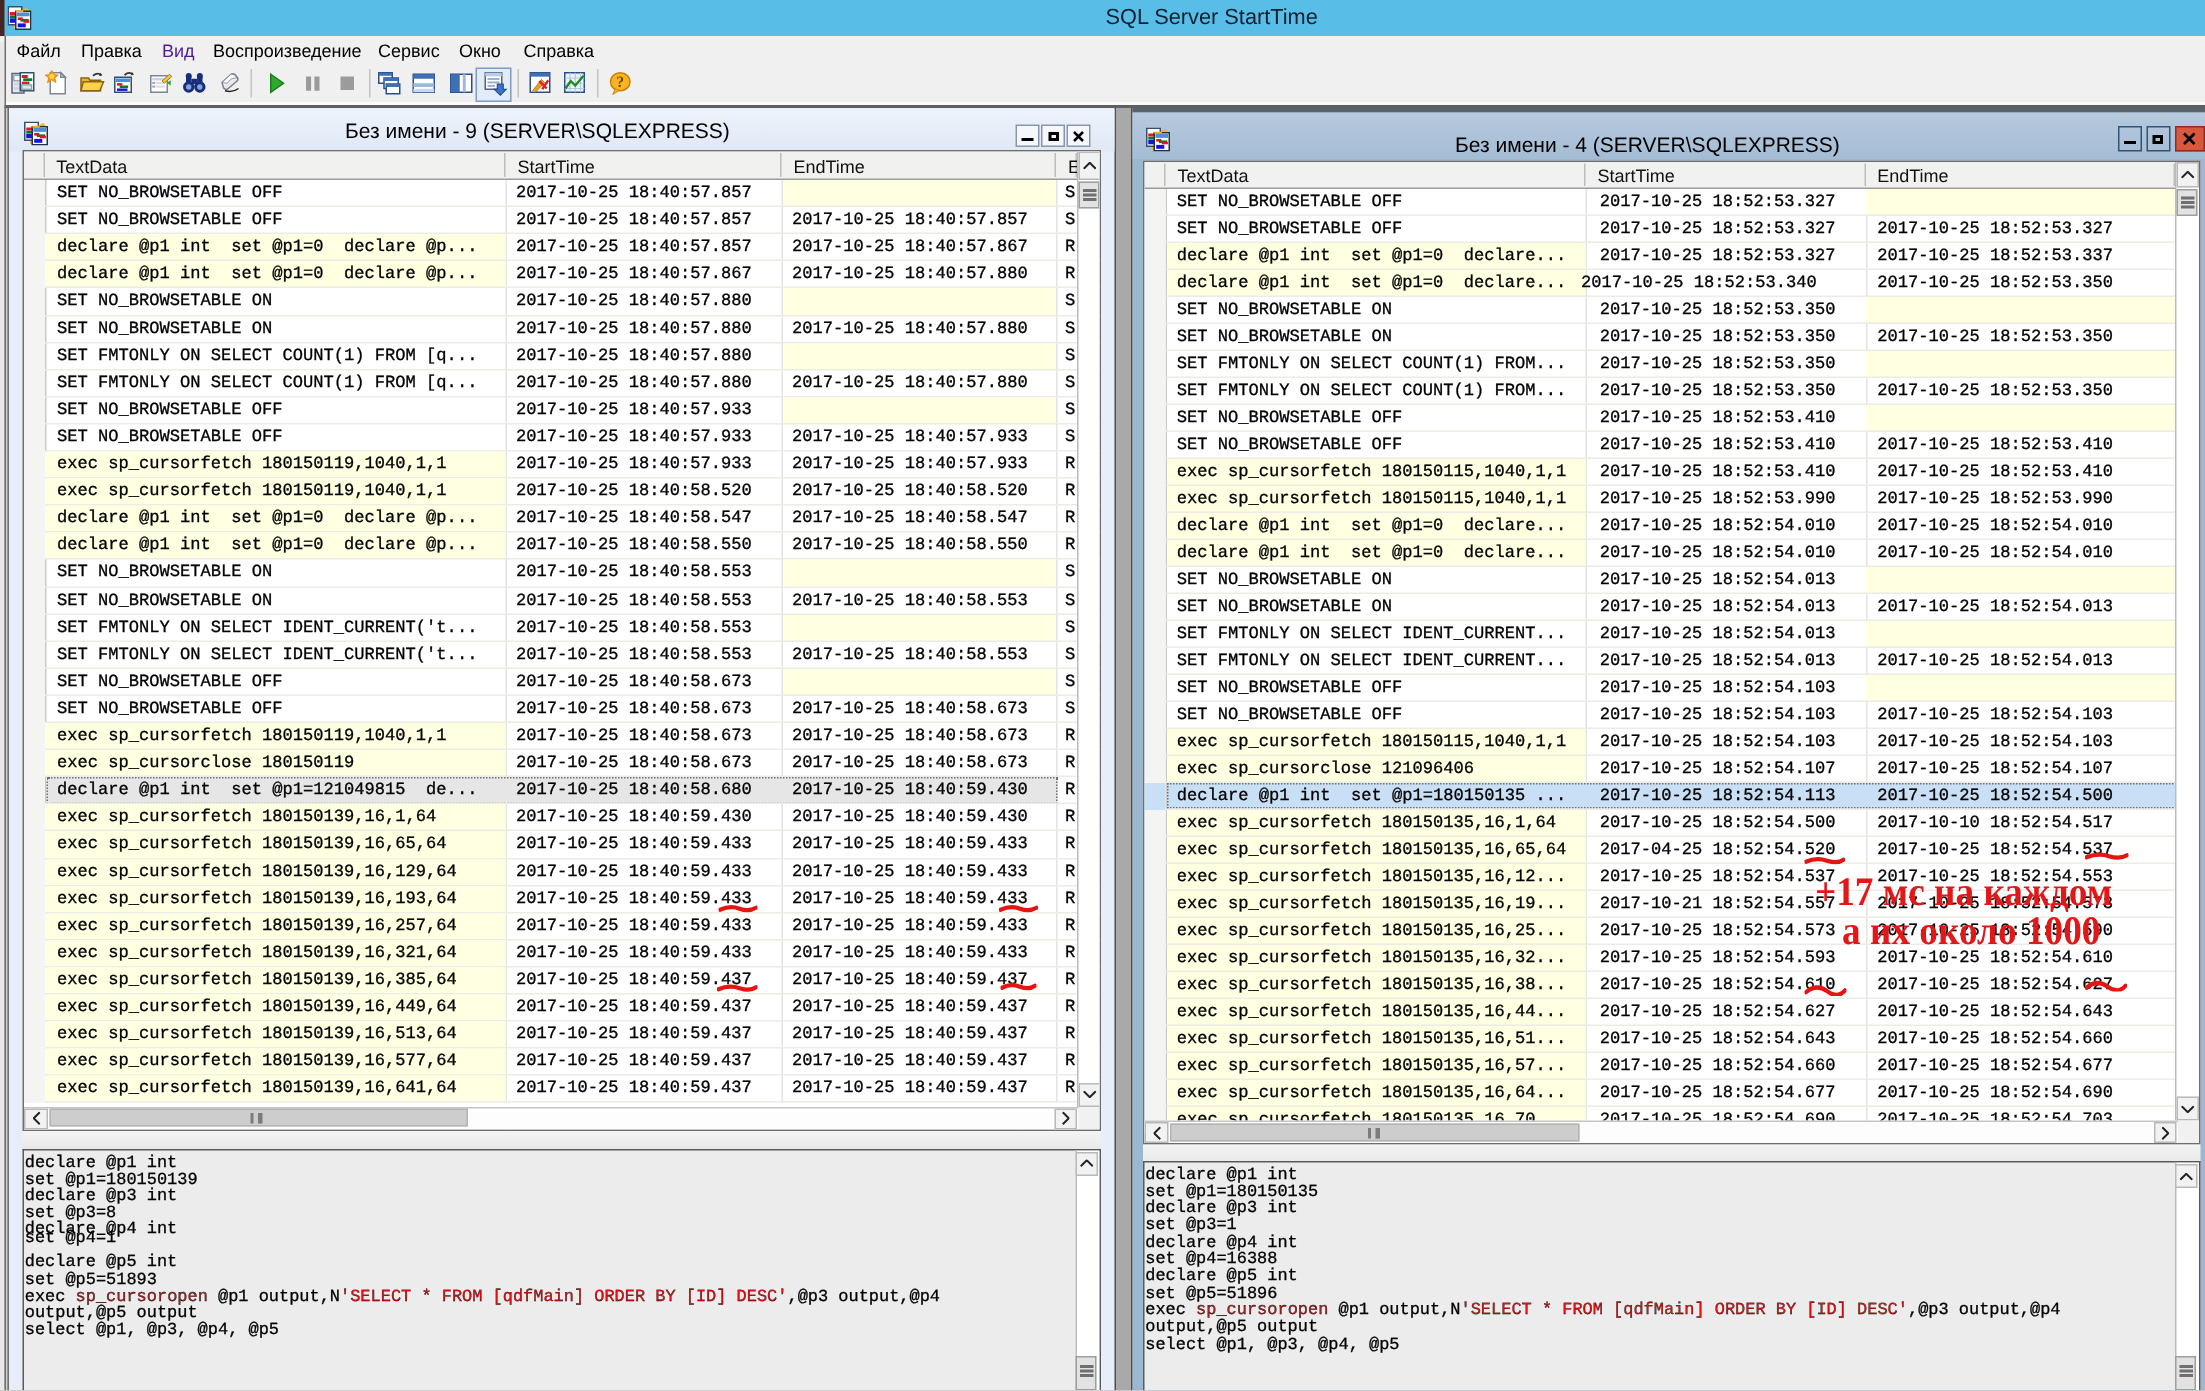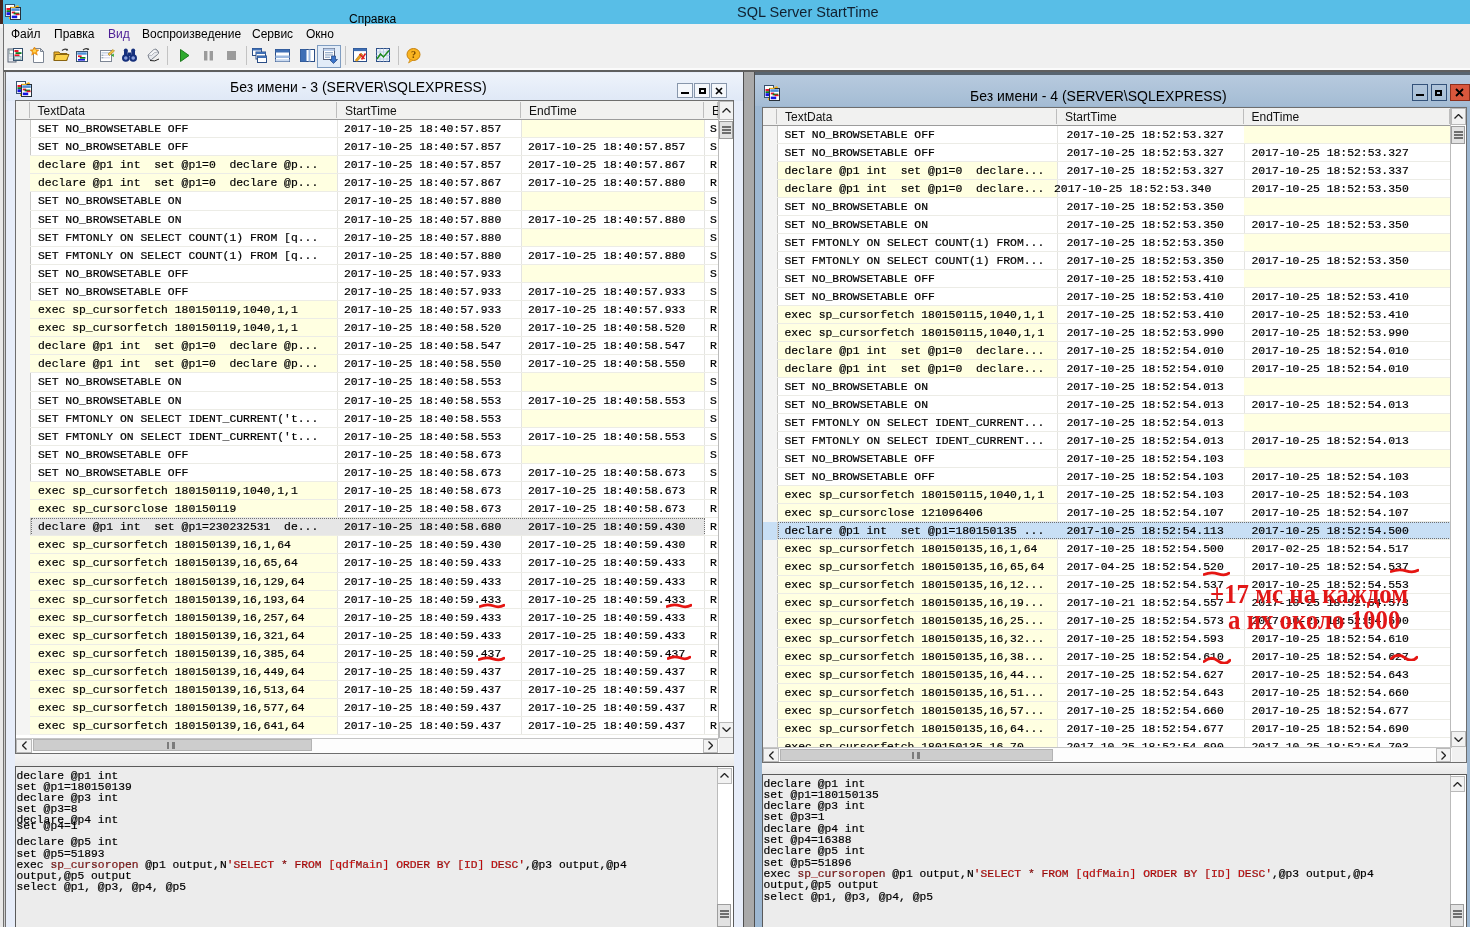--- a/index.html
+++ b/index.html
@@ -30,21 +30,21 @@
 <rect x="5.5" y="2.8" width="5" height="1.2" fill="#f3b21c"></rect>
 </svg>
     <div style="position:absolute;left:0;top:0;width:2.5px;height:28px;background:#47261f"></div>
     <div style="position:absolute;left:0;top:24px;width:1470px;height:20px;background:#f0f0f0"></div>
     <div style="position:absolute;left:11px;top:27px;font-size:12px;color:#000">Файл</div>
     <div style="position:absolute;left:54px;top:27px;font-size:12px;color:#000">Правка</div>
     <div style="position:absolute;left:108px;top:27px;font-size:12px;color:#4c1d95">Вид</div>
     <div style="position:absolute;left:142px;top:27px;font-size:12px;color:#000">Воспроизведение</div>
     <div style="position:absolute;left:252px;top:27px;font-size:12px;color:#000">Сервис</div>
     <div style="position:absolute;left:306px;top:27px;font-size:12px;color:#000">Окно</div>
-    <div style="position:absolute;left:349px;top:12px;font-size:12px;color:#000">Справка</div>
+    <div style="position:absolute;left:349px;top:27px;font-size:12px;color:#000">Справка</div>
     <div style="position:absolute;left:0;top:44px;width:1470px;height:24px;background:#f0f0f0"></div>
     <div style="position:absolute;left:0;top:68px;width:1470px;height:1.5px;background:#fbfbfb"></div>
     <div style="position:absolute;left:0;top:69.5px;width:1470px;height:2.5px;background:#5f5f5f"></div>
     <div style="position:absolute;left:167px;top:46px;width:1px;height:19px;background:#c3c3c3"></div>
     <div style="position:absolute;left:245.5px;top:46px;width:1px;height:19px;background:#c3c3c3"></div>
     <div style="position:absolute;left:344.5px;top:46px;width:1px;height:19px;background:#c3c3c3"></div>
     <div style="position:absolute;left:398px;top:46px;width:1px;height:19px;background:#c3c3c3"></div>
     <div style="position:absolute;left:316.5px;top:44.5px;width:24px;height:23px;background:#e2ecf8;border:1px solid #7f9cc0"></div>
     <svg style="position:absolute;left:7px;top:47px" width="17" height="17" viewBox="0 0 17 17">
       <rect x="1" y="2" width="8" height="13" fill="#e7eaf0" stroke="#5c6677"></rect>
@@ -177,21 +177,21 @@
 <path d="M4 13 L4 15 L7 15 L7 13.5" fill="#f3b21c"></path>
 <path d="M10 2.5 L13 1 L14.5 3.5 L11 4.5 Z" fill="#f3b21c"></path>
 <rect x="5.5" y="3.5" width="10" height="12" fill="#fff" stroke="#26303a"></rect>
 <rect x="6.3" y="4.3" width="8.4" height="2.6" fill="#4e8fd6"></rect>
 <rect x="6.8" y="7.6" width="3.4" height="1.8" fill="#e8132a"></rect>
 <rect x="8.6" y="8.6" width="5.6" height="1.8" fill="#0a7a1e"></rect>
 <rect x="10.6" y="9.6" width="4" height="1.6" fill="#e8132a"></rect>
 <rect x="6.8" y="11.6" width="5.4" height="2.6" fill="#1414e0"></rect>
 <rect x="5.5" y="2.8" width="5" height="1.2" fill="#f3b21c"></rect>
 </svg>
-    <div style="position:absolute;left:230px;top:79px;width:253px;height:17px;font-size:14px;color:#000;text-align:center;white-space:nowrap">Без имени - 3 (SERVER\SQLEXPRESS)</div>
+    <div style="position:absolute;left:230px;top:79px;width:253px;height:17px;font-size:14px;color:#000;text-align:center;white-space:nowrap">Без имени - 9 (SERVER\SQLEXPRESS)</div>
     <div class="mbtn" style="left:677px;top:83px;border:1px solid #8796ab;background:#f4f7fb">
       <div style="width:8px;height:2.5px;background:#000;margin-top:5px"></div>
     </div>
     <div class="mbtn" style="left:694px;top:83px;border:1px solid #8796ab;background:#f4f7fb">
       <div style="width:7px;height:6px;border:2px solid #000"></div>
     </div>
     <div class="mbtn" style="left:711px;top:83px;border:1px solid #8796ab;background:#f4f7fb">
       <svg width="8" height="8" viewBox="0 0 8 8">
         <path d="M1 1 L7 7 M7 1 L1 7" stroke="#000" stroke-width="1.7"></path>
       </svg>
@@ -349,21 +349,21 @@
         <div style="position:absolute;left:0;top:399.1px;width:13.5px;height:18.1px;background:#f4f4f3"></div>
         <div style="position:absolute;left:14.0px;top:399.1px;width:307.0px;height:18.1px;background:#ffffe1"></div>
         <div style="position:absolute;left:13.5px;top:416.2px;width:704.0px;height:0;border-top:1px solid #ecece6"></div>
         <div class="gt" style="left:22.0px;top:399.1px;width:297.0px;height:18.1px">exec sp_cursorclose 180150119</div>
         <div class="gt" style="left:328px;top:399.1px;height:18.1px">2017-10-25 18:40:58.673</div>
         <div class="gt" style="left:512px;top:399.1px;height:18.1px">2017-10-25 18:40:58.673</div>
         <div class="gt" style="left:694px;top:399.1px;height:18.1px">R</div>
         <div style="position:absolute;left:0;top:417.2px;width:13.5px;height:18.1px;background:#f4f4f3"></div>
         <div style="position:absolute;left:14.5px;top:417.2px;width:674.5px;height:17.6px;background:#e6e6e6;outline:1px dotted #707070;outline-offset:-1.5px"></div>
         <div style="position:absolute;left:13.5px;top:434.3px;width:704.0px;height:0;border-top:1px solid #ecece6"></div>
-        <div class="gt" style="left:22.0px;top:417.2px;width:297.0px;height:18.1px">declare @p1 int  set @p1=230232531  de...</div>
+        <div class="gt" style="left:22.0px;top:417.2px;width:297.0px;height:18.1px">declare @p1 int  set @p1=121049815  de...</div>
         <div class="gt" style="left:328px;top:417.2px;height:18.1px">2017-10-25 18:40:58.680</div>
         <div class="gt" style="left:512px;top:417.2px;height:18.1px">2017-10-25 18:40:59.430</div>
         <div class="gt" style="left:694px;top:417.2px;height:18.1px">R</div>
         <div style="position:absolute;left:0;top:435.3px;width:13.5px;height:18.1px;background:#f4f4f3"></div>
         <div style="position:absolute;left:14.0px;top:435.3px;width:307.0px;height:18.1px;background:#ffffe1"></div>
         <div style="position:absolute;left:13.5px;top:452.4px;width:704.0px;height:0;border-top:1px solid #ecece6"></div>
         <div class="gt" style="left:22.0px;top:435.3px;width:297.0px;height:18.1px">exec sp_cursorfetch 180150139,16,1,64</div>
         <div class="gt" style="left:328px;top:435.3px;height:18.1px">2017-10-25 18:40:59.430</div>
         <div class="gt" style="left:512px;top:435.3px;height:18.1px">2017-10-25 18:40:59.430</div>
         <div class="gt" style="left:694px;top:435.3px;height:18.1px">R</div>
@@ -664,21 +664,21 @@
         <div style="position:absolute;left:15px;top:414.0px;width:673px;height:17.5px;background:#c8dff5;outline:1px dotted #707070;outline-offset:-1.5px"></div>
         <div style="position:absolute;left:14px;top:431.0px;width:689px;height:0;border-top:1px solid #ecece6"></div>
         <div class="gt" style="left:21.5px;top:414.0px;width:270.5px;height:18.0px">declare @p1 int  set @p1=180150135 ...</div>
         <div class="gt" style="left:303.5px;top:414.0px;height:18.0px">2017-10-25 18:52:54.113</div>
         <div class="gt" style="left:488.5px;top:414.0px;height:18.0px">2017-10-25 18:52:54.500</div>
         <div style="position:absolute;left:0;top:432.0px;width:14px;height:18.0px;background:#f4f4f3"></div>
         <div style="position:absolute;left:14.5px;top:432.0px;width:279.5px;height:18.0px;background:#ffffe1"></div>
         <div style="position:absolute;left:14px;top:449.0px;width:689px;height:0;border-top:1px solid #ecece6"></div>
         <div class="gt" style="left:21.5px;top:432.0px;width:270.5px;height:18.0px">exec sp_cursorfetch 180150135,16,1,64</div>
         <div class="gt" style="left:303.5px;top:432.0px;height:18.0px">2017-10-25 18:52:54.500</div>
-        <div class="gt" style="left:488.5px;top:432.0px;height:18.0px">2017-02-25 18:52:54.517</div>
+        <div class="gt" style="left:488.5px;top:432.0px;height:18.0px">2017-10-10 18:52:54.517</div>
         <div style="position:absolute;left:0;top:450.0px;width:14px;height:18.0px;background:#f4f4f3"></div>
         <div style="position:absolute;left:14.5px;top:450.0px;width:279.5px;height:18.0px;background:#ffffe1"></div>
         <div style="position:absolute;left:14px;top:467.0px;width:689px;height:0;border-top:1px solid #ecece6"></div>
         <div class="gt" style="left:21.5px;top:450.0px;width:270.5px;height:18.0px">exec sp_cursorfetch 180150135,16,65,64</div>
         <div class="gt" style="left:303.5px;top:450.0px;height:18.0px">2017-04-25 18:52:54.520</div>
         <div class="gt" style="left:488.5px;top:450.0px;height:18.0px">2017-10-25 18:52:54.537</div>
         <div style="position:absolute;left:0;top:468.0px;width:14px;height:18.0px;background:#f4f4f3"></div>
         <div style="position:absolute;left:14.5px;top:468.0px;width:279.5px;height:18.0px;background:#ffffe1"></div>
         <div style="position:absolute;left:14px;top:485.0px;width:689px;height:0;border-top:1px solid #ecece6"></div>
         <div class="gt" style="left:21.5px;top:468.0px;width:270.5px;height:18.0px">exec sp_cursorfetch 180150135,16,12...</div>

